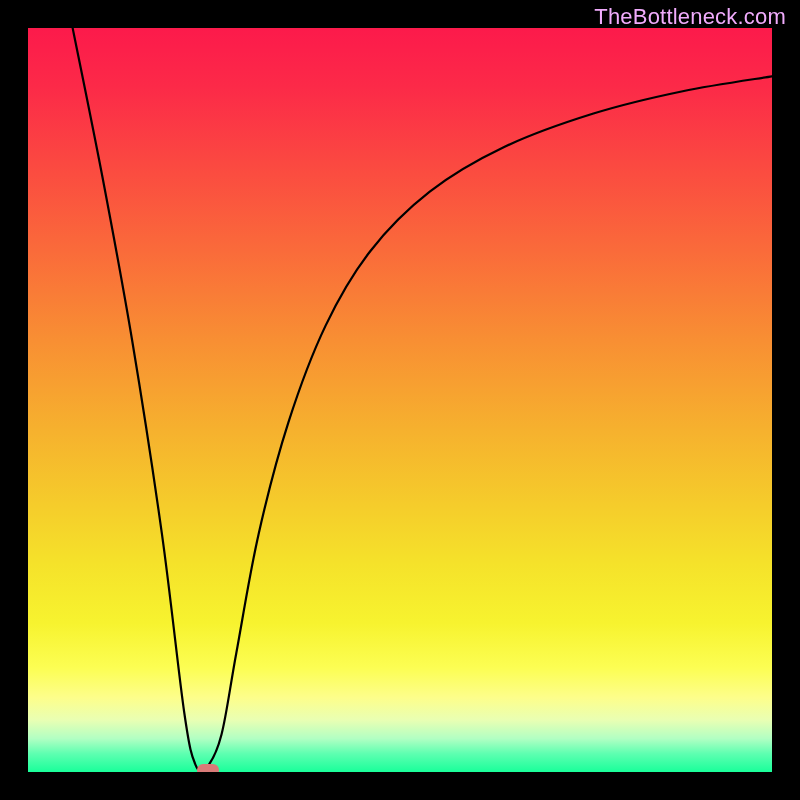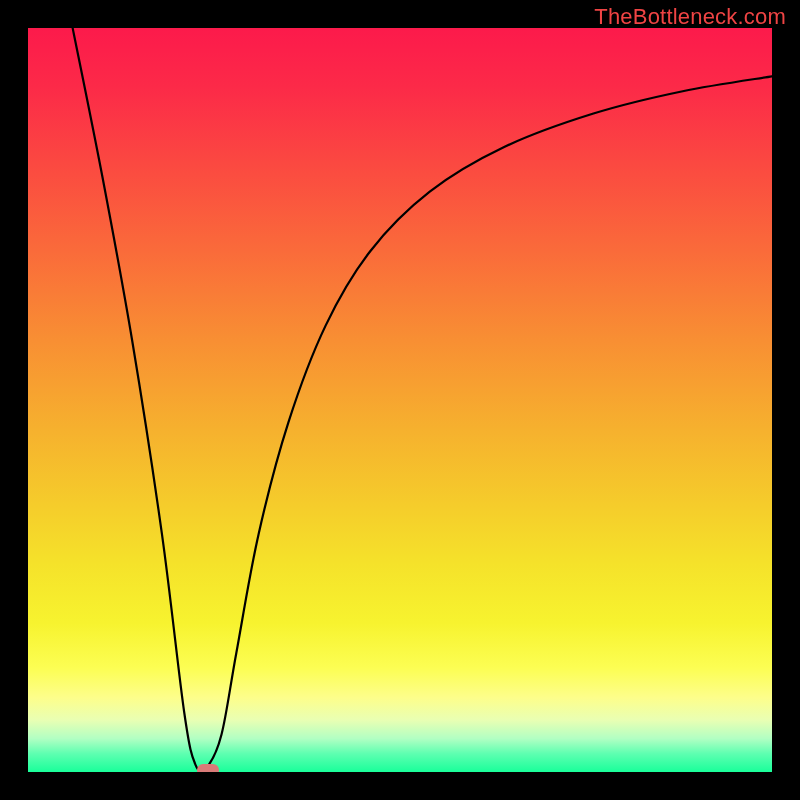--- a/index.html
+++ b/index.html
@@ -14,21 +14,21 @@
     width: 800px;
     height: 800px;
     background: #000;
     position: relative;
     box-sizing: border-box;
   }
   .watermark {
     position: absolute;
     top: 4px;
     right: 14px;
-    color: #ef4444;
+    color: #f0abfc;
     font-size: 22px;
     font-weight: 500;
     letter-spacing: 0.2px;
     user-select: none;
   }
   .plot-area {
     position: absolute;
     top: 28px;
     left: 28px;
     width: 744px;

